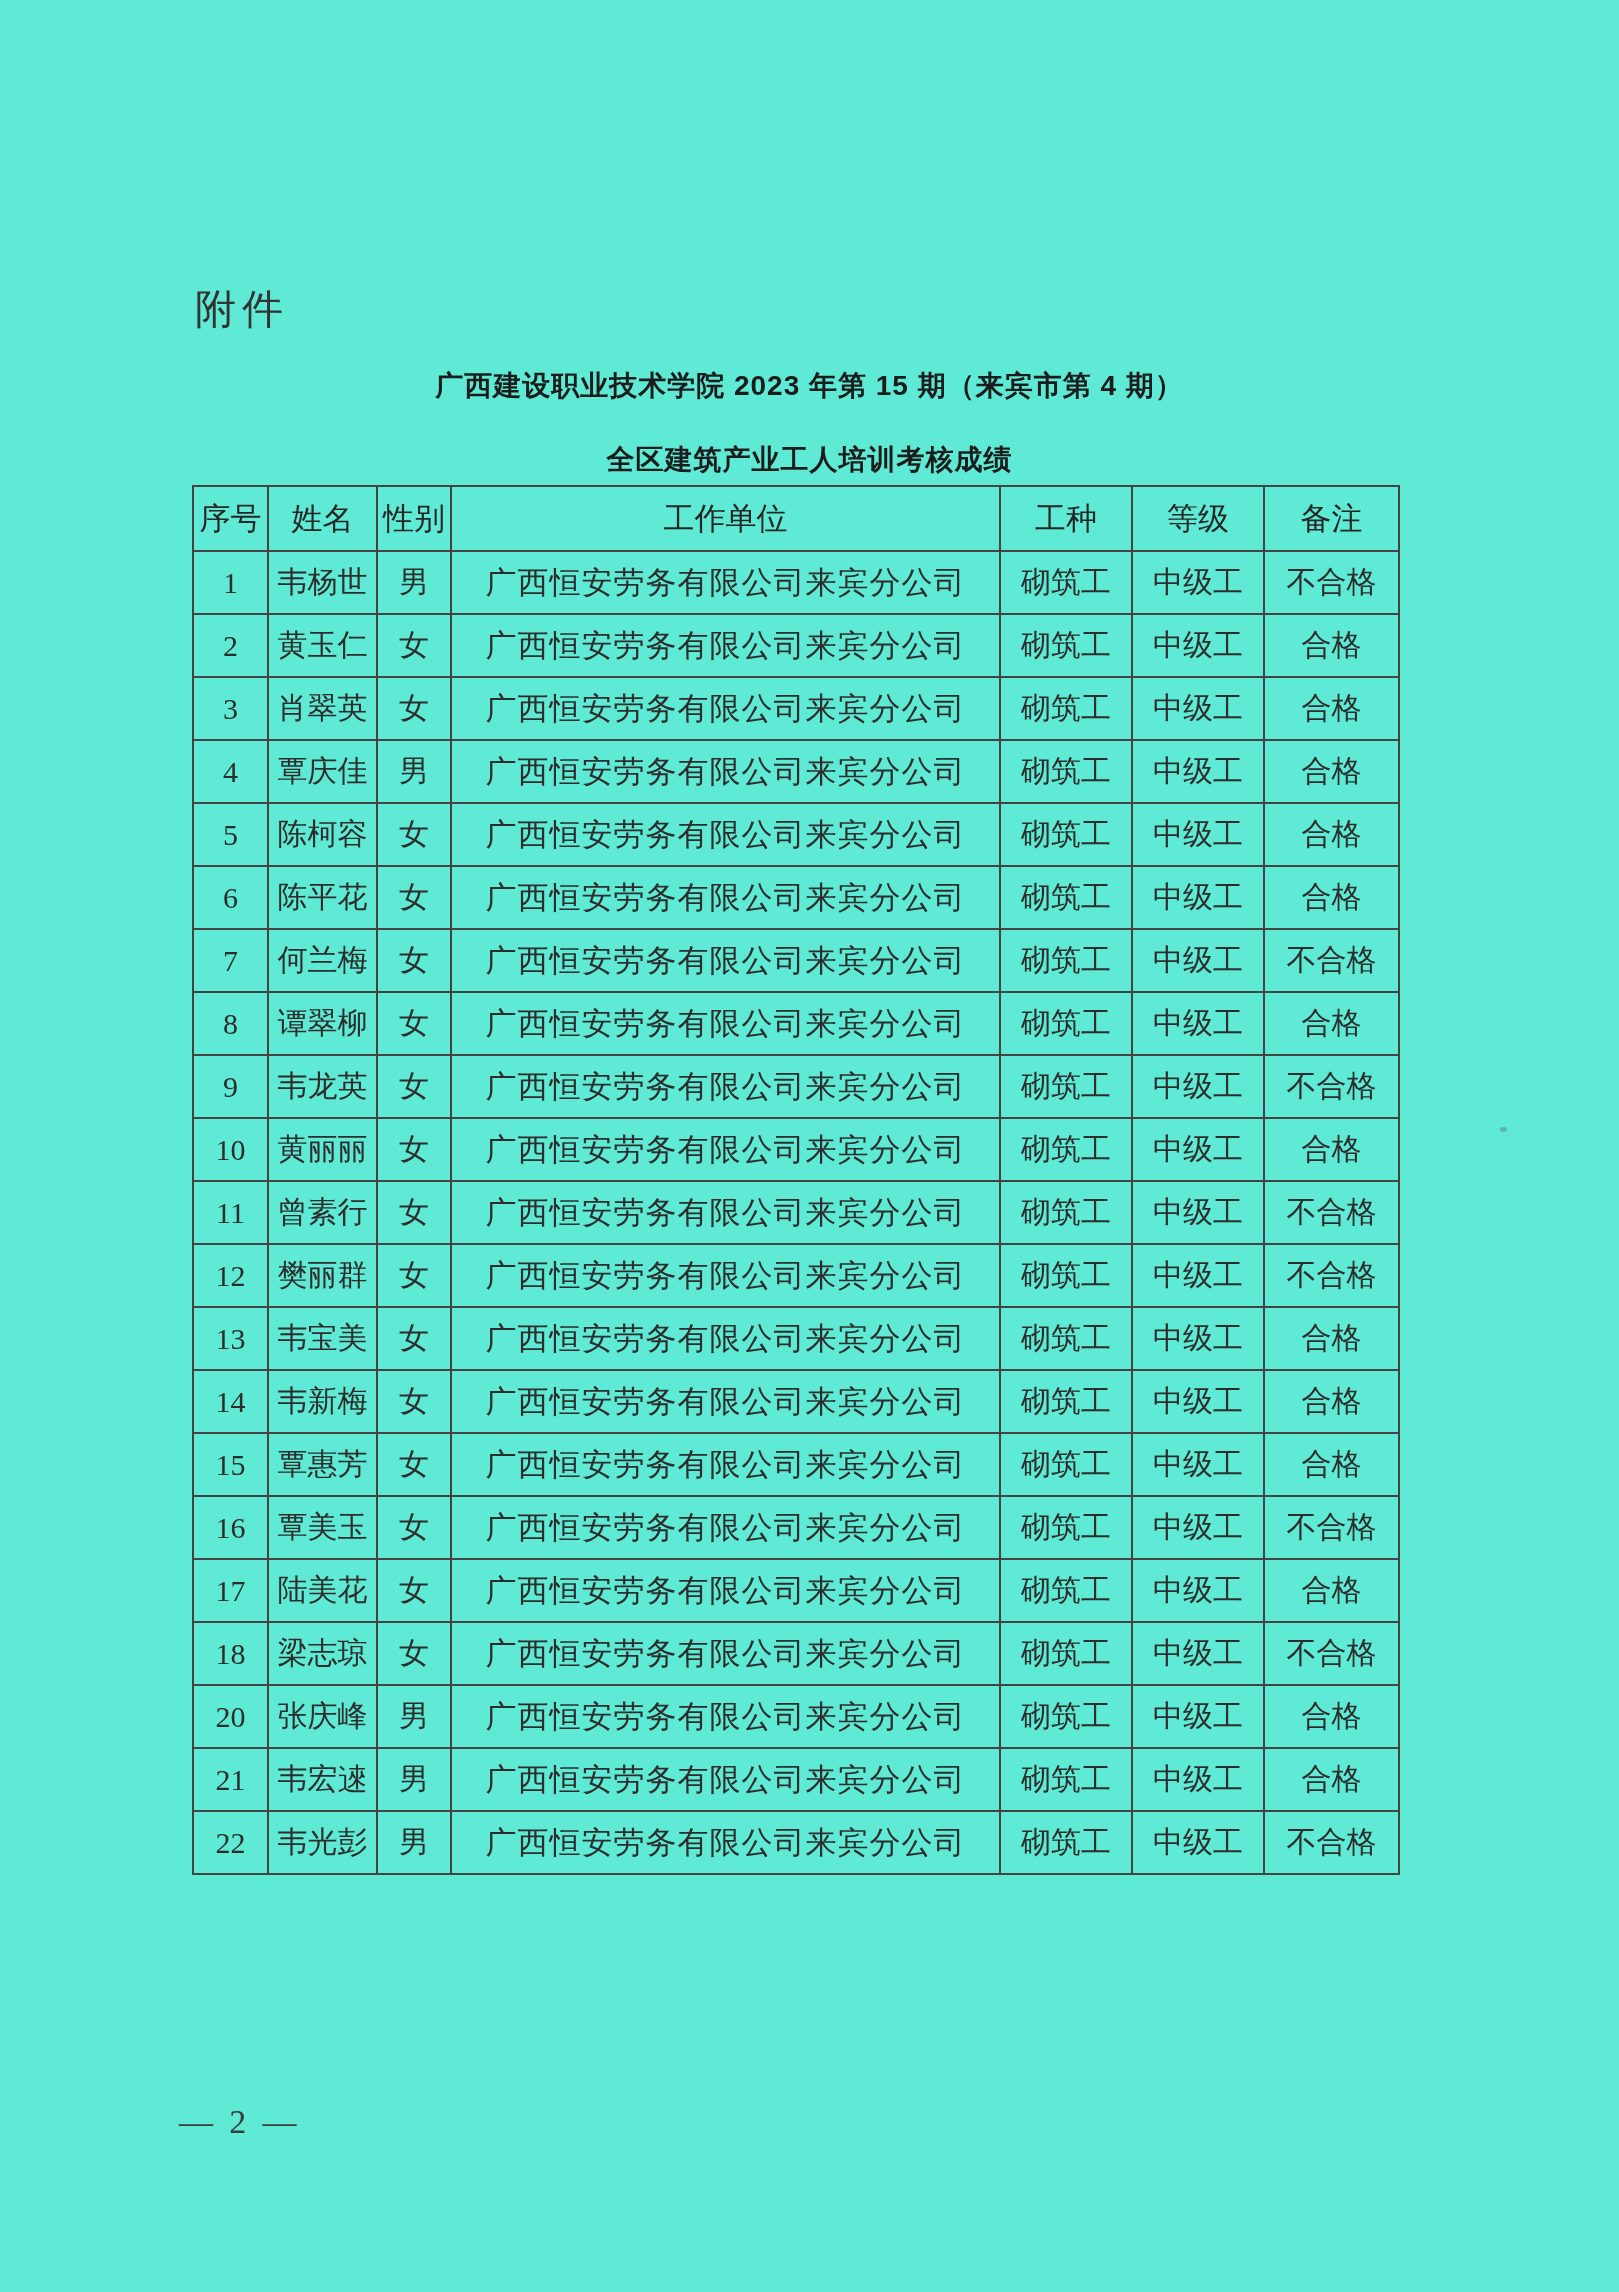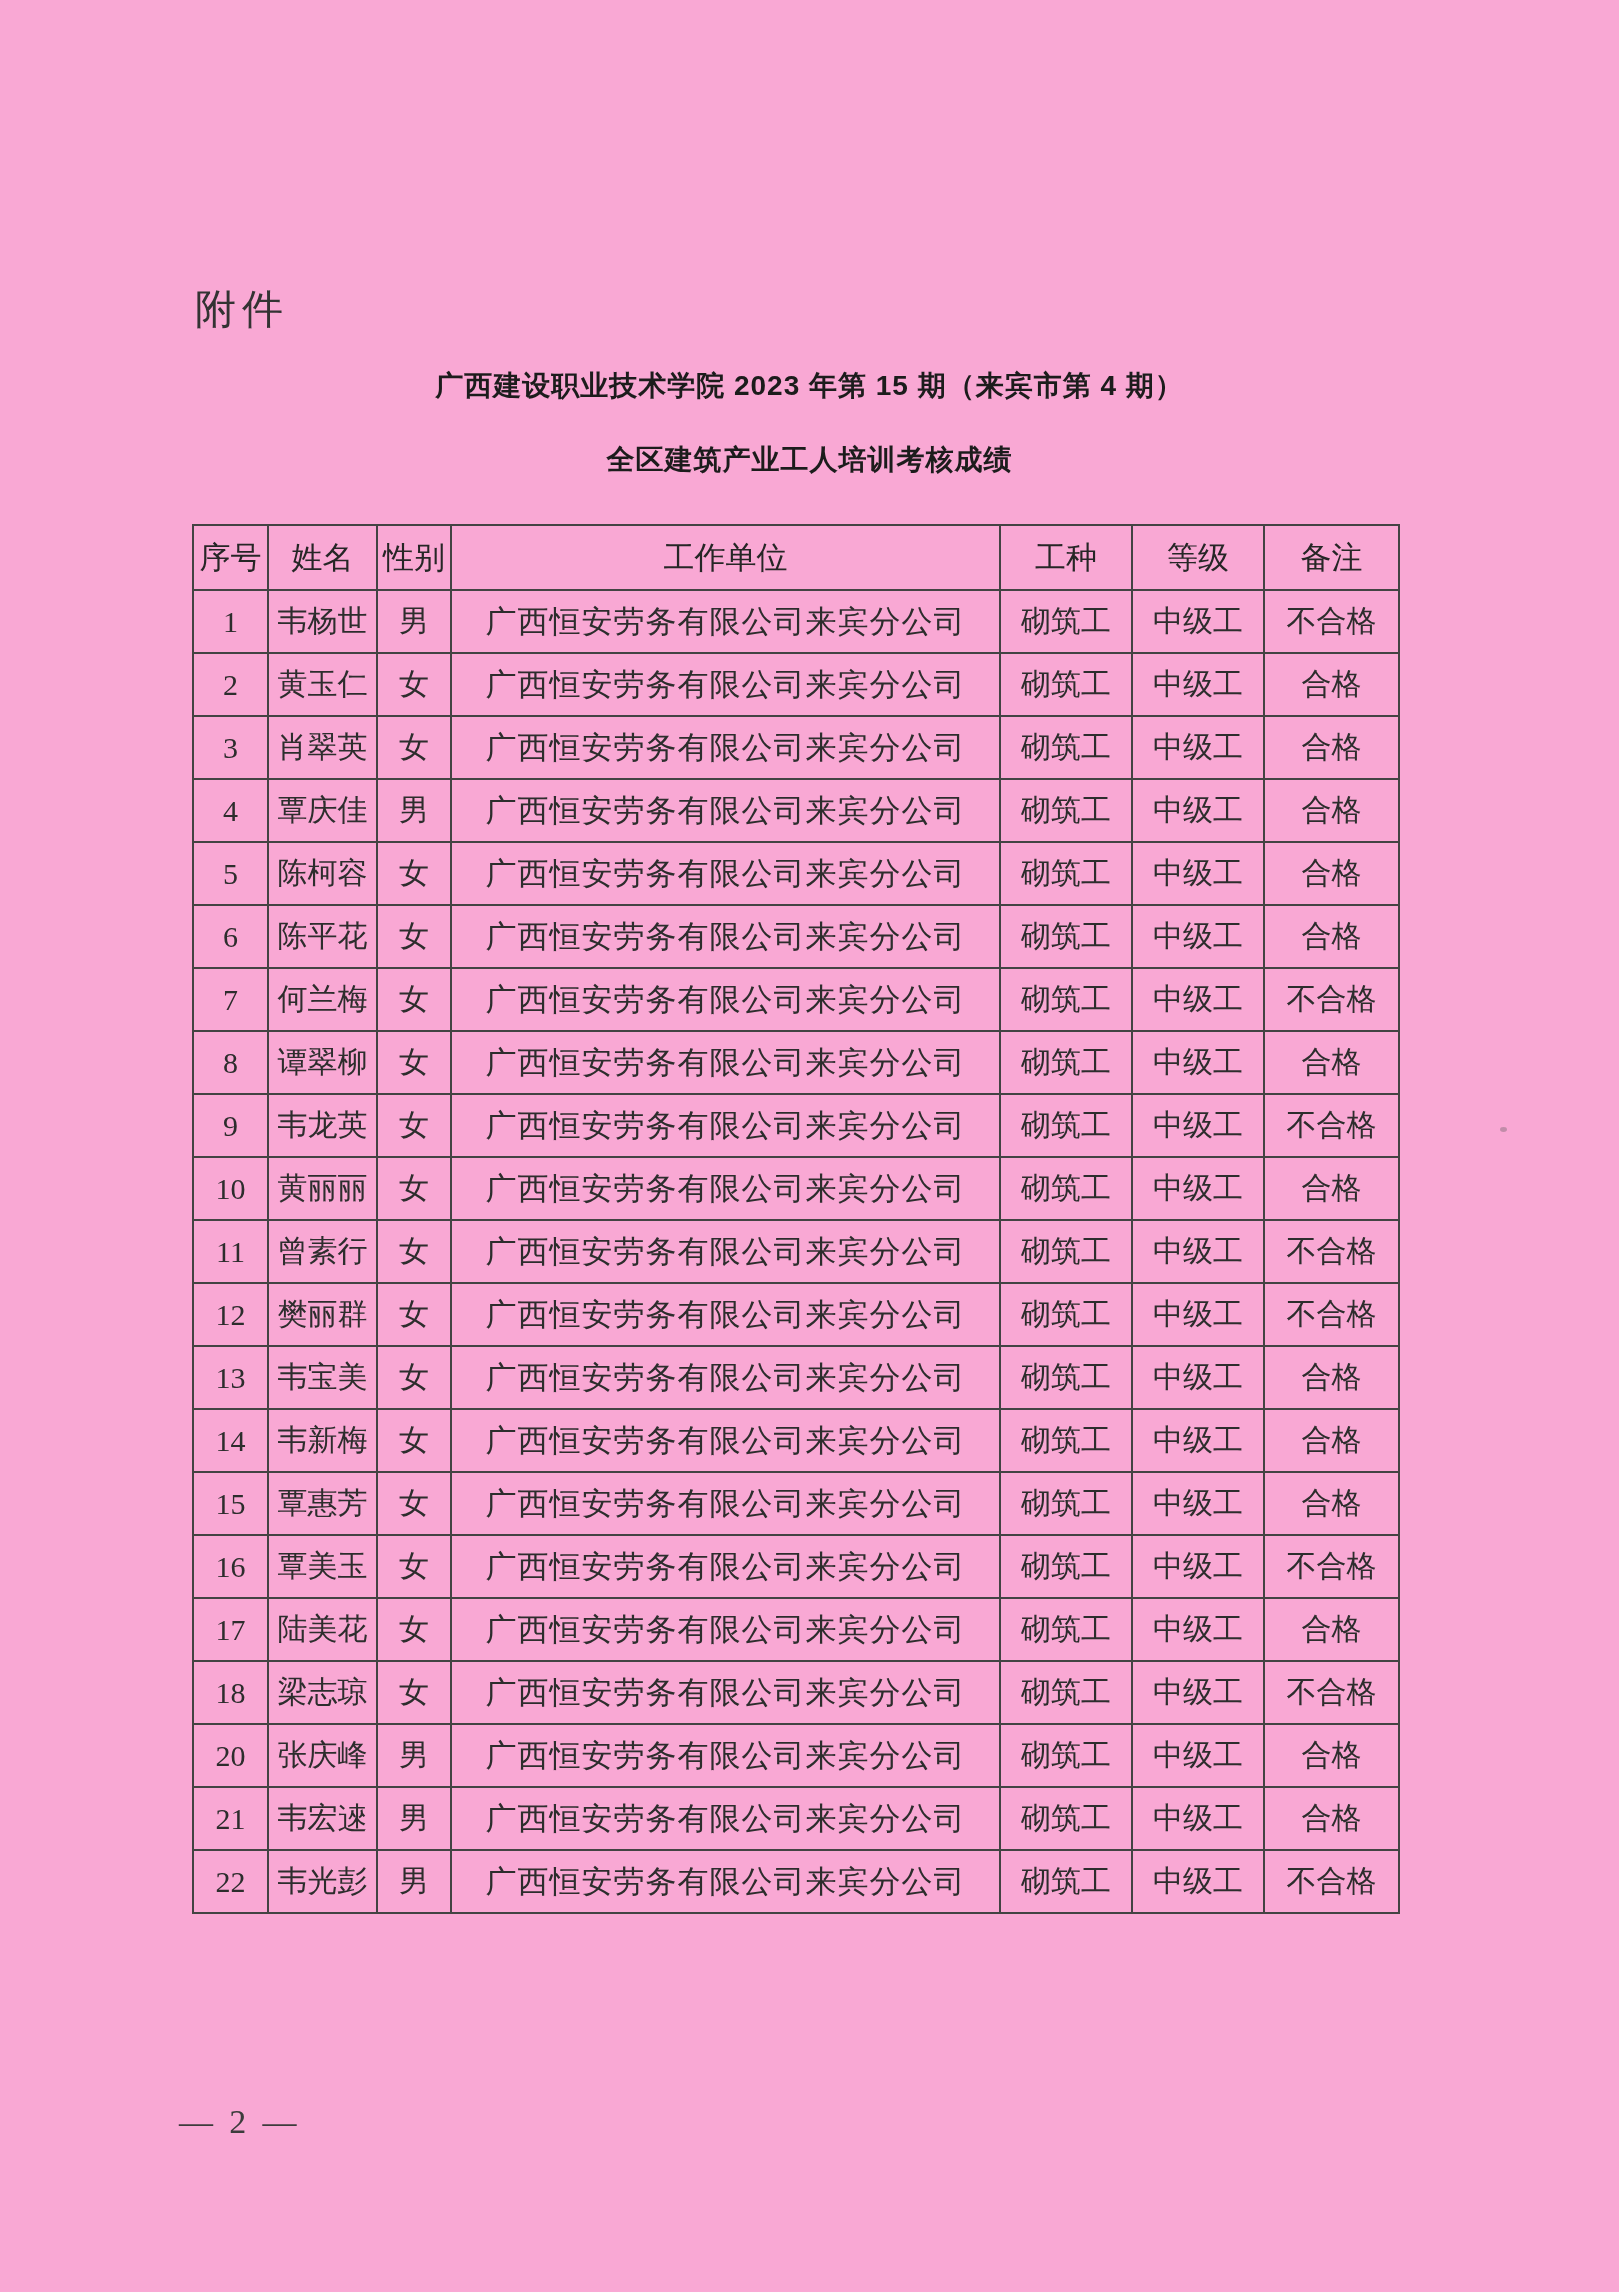--- a/index.html
+++ b/index.html
@@ -4,21 +4,21 @@
 <style>
   html, body {
     margin: 0;
     padding: 0;
     background: #ffffff;
   }
   .page {
     position: relative;
     width: 1619px;
     height: 2293px;
-    background: #f9a8d4;
+    background: #5eead4;
     overflow: hidden;
     font-family: "Liberation Serif", "DejaVu Serif", serif;
     color: #2d2d2d;
   }
   .attachment-label {
     position: absolute;
     left: 195px;
     top: 282px;
     font-size: 41px;
     letter-spacing: 5.9px;
@@ -33,21 +33,21 @@
     font-weight: 700;
     font-size: 28px;
     color: #1c1c1c;
     letter-spacing: 1px;
   }
   .doc-title.line1 { top: 367px; }
   .doc-title.line2 { top: 441px; }
   table.results {
     position: absolute;
     left: 192px;
-    top: 524px;
+    top: 485px;
     width: 1208px;
     border-collapse: collapse;
     table-layout: fixed;
   }
   table.results th,
   table.results td {
     border: 2px solid #434343;
     text-align: center;
     vertical-align: middle;
     padding: 0;

